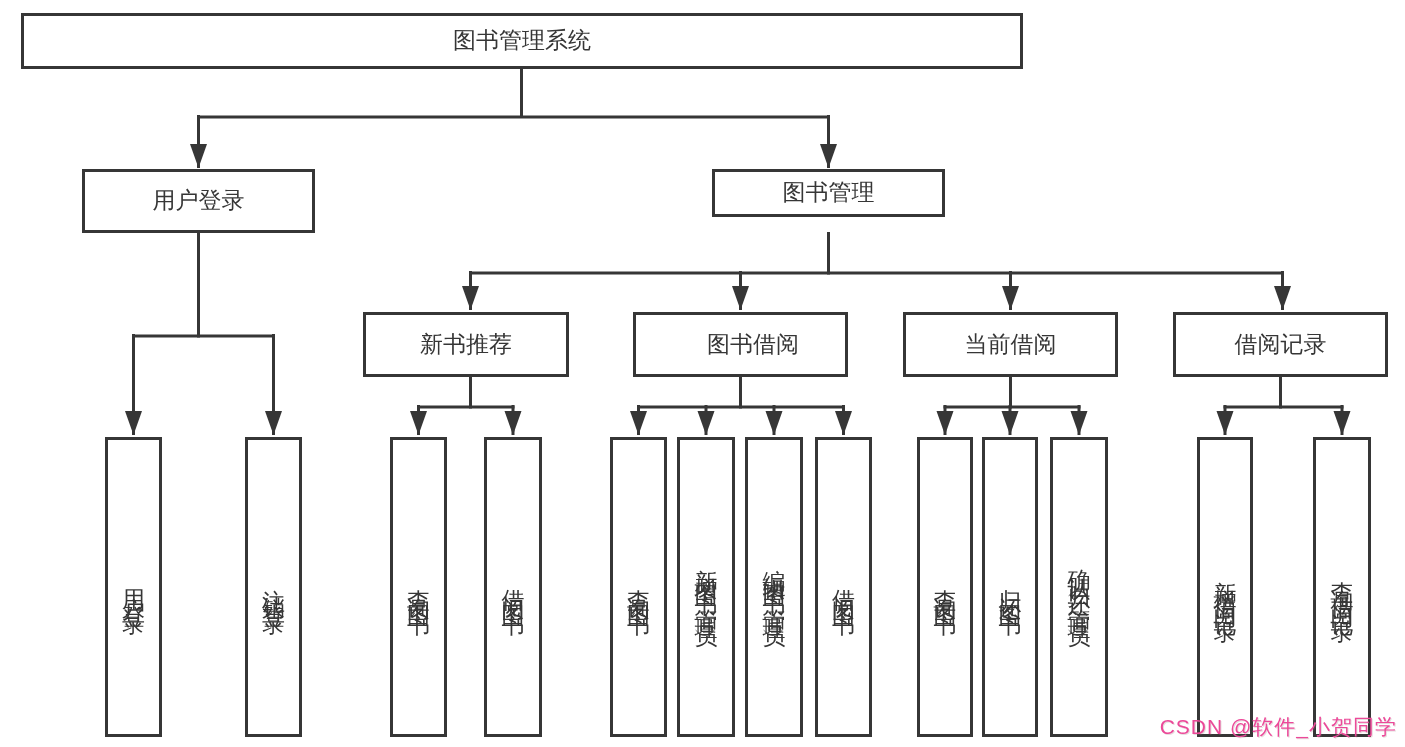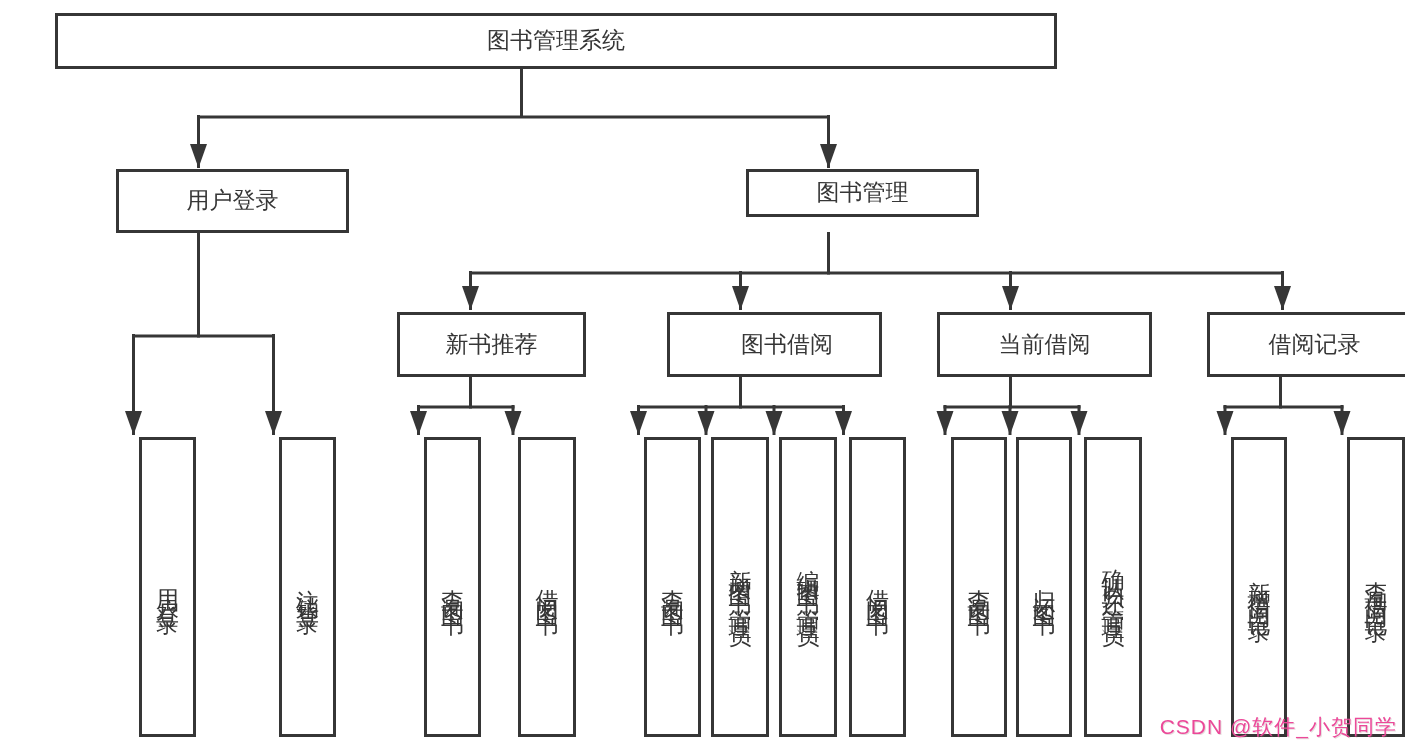--- a/index.html
+++ b/index.html
@@ -5,32 +5,31 @@
   html,body{margin:0;padding:0;background:#ffffff;}
   .stage{
     position:relative;width:1405px;height:747px;background:#ffffff;overflow:hidden;
     font-family:"Liberation Sans",sans-serif;color:#363636;
   }
   .stage svg{position:absolute;left:0;top:0;}
   .box{
     position:absolute;box-sizing:border-box;background:#ffffff;
     border:3px solid #363636;display:flex;align-items:center;justify-content:center;
     text-align:center;
-    margin-left:34px;
   }
   .box .lbl{font-size:23px;line-height:1.2;white-space:nowrap;}
   .v .lbl{
     writing-mode:vertical-rl;text-orientation:mixed;
     letter-spacing:8px;line-height:1;white-space:nowrap;
   }
   
   .n-root{left:21px;top:13px;width:1002px;height:56px;}
   .n-userlogin{left:82px;top:169px;width:233px;height:64px;}
   .n-bookmgmt{left:712px;top:169px;width:233px;height:48px;}
-  .n-newbook{left:363px;top:312px;width:189px;height:65px;text-align:right;}
+  .n-newbook{left:363px;top:312px;width:206px;height:65px;text-align:right;}
   .n-bookborrow{left:633px;top:312px;width:215px;height:65px;padding-left:25px;}
   .n-currentborrow{left:903px;top:312px;width:215px;height:65px;text-align:center;}
   .n-borrowrecord{left:1173px;top:312px;width:215px;height:65px;}
   .n-ul1{left:105px;top:437px;width:57px;height:300px;}
   .n-ul2{left:245px;top:437px;width:57px;height:300px;}
   .n-nb1{left:390px;top:437px;width:57px;height:300px;}
   .n-nb2{left:484px;top:437px;width:58px;height:300px;}
   .n-bb1{left:610px;top:437px;width:57px;height:300px;}
   .n-bb2{left:677px;top:437px;width:58px;height:300px;}
   .n-bb3{left:745px;top:437px;width:58px;height:300px;}

